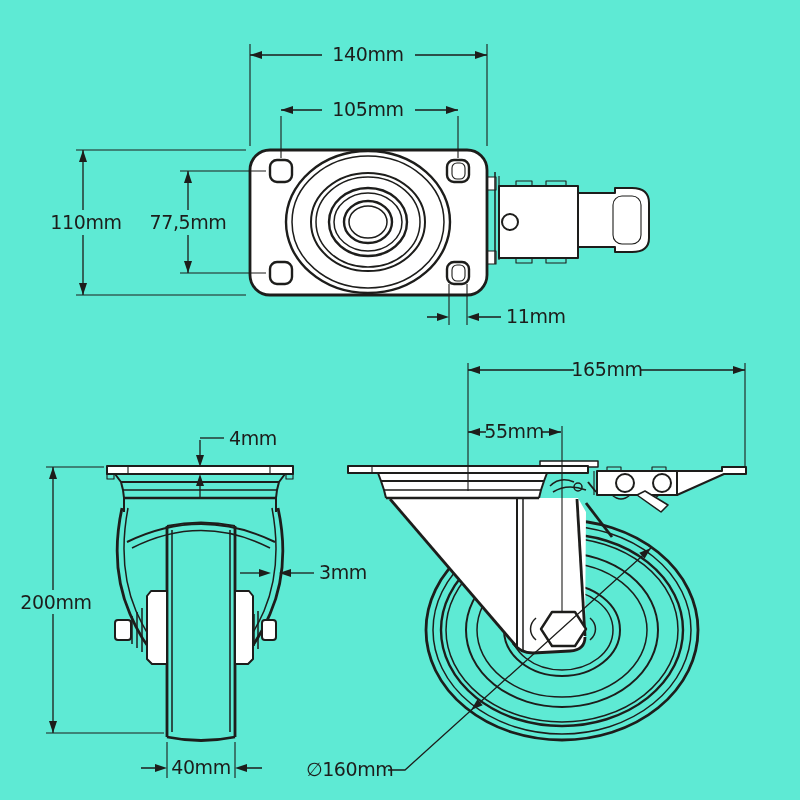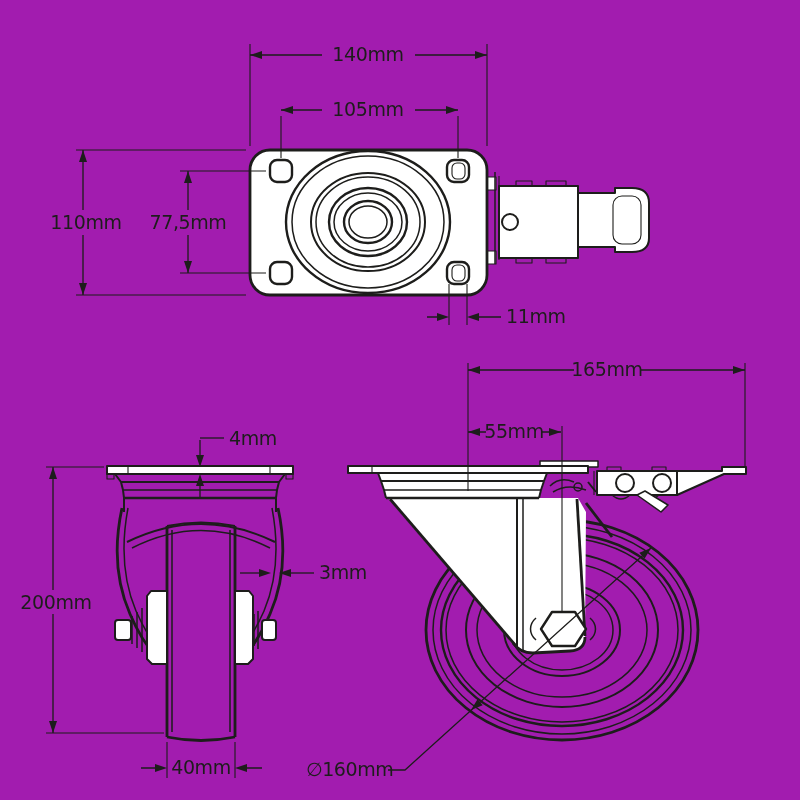--- a/index.html
+++ b/index.html
@@ -1,16 +1,16 @@
 <!DOCTYPE html>
 <html><head>
 <meta charset="utf-8">
 <style>
   html,body{margin:0;padding:0;background:#ffffff;}
-  .stage{width:800px;height:800px;background:#a21caf;position:relative;}
+  .stage{width:800px;height:800px;background:#5eead4;position:relative;}
   svg{display:block;}
   .ln{stroke:#1d1d1b;fill:none;stroke-linejoin:round;}
   .s3{stroke-width:2.8;}
   .s25{stroke-width:2.4;}
   .s2{stroke-width:2;}
   .s15{stroke-width:1.5;}
   .s1{stroke-width:1.1;}
   .dim{stroke:#1d1d1b;fill:none;stroke-width:1.3;}
   .ext{stroke:#1d1d1b;fill:none;stroke-width:1.1;}
   .wf{fill:#ffffff;}

